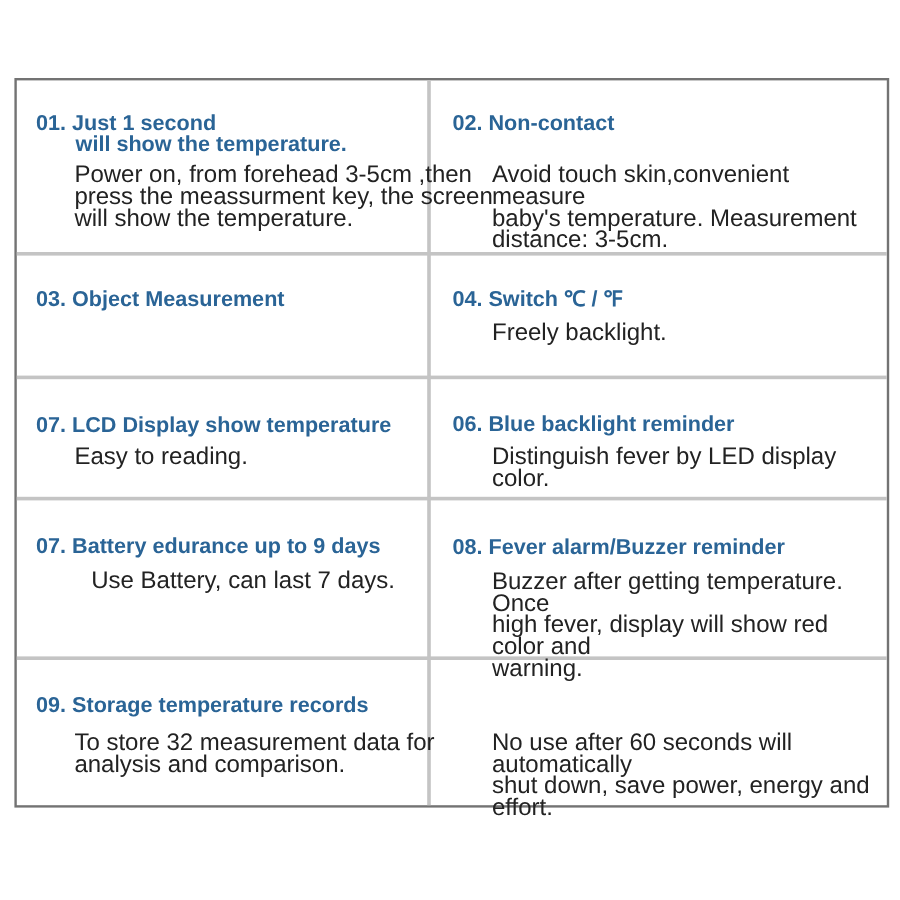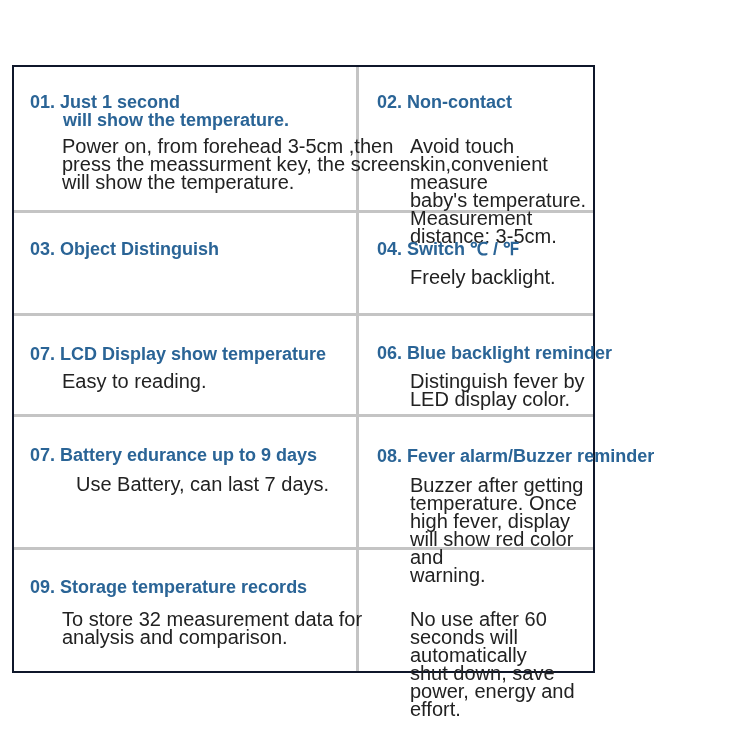--- a/index.html
+++ b/index.html
@@ -1,19 +1,19 @@
 <!DOCTYPE html>
 <html><head>
 <meta charset="utf-8">
 <style>
   html, body { margin: 0; padding: 0; background: #ffffff; }
   body { width: 750px; height: 750px; position: relative; overflow: hidden;
          font-family: "Liberation Sans", sans-serif; }
-  .grid { position: absolute; left: 12px; top: 65px; width: 583px; height: 608px;
-          border: 2px solid #0f172a; box-sizing: border-box; }
+  .grid { position: absolute; left: 12px; top: 65px; width: 729px; height: 608px;
+          border: 2px solid #737373; box-sizing: border-box; }
   .vline { position: absolute; left: 342px; top: 0; width: 3px; height: 100%; background: #c4c4c4; }
   .hline { position: absolute; left: 0; width: 100%; height: 3px; background: #c4c4c4; }
   .title { position: absolute; color: #2a6496; font-weight: bold; font-size: 18px; line-height: 18px; white-space: nowrap; }
   .title .cont { display: block; padding-left: 33px; }
   .desc { position: absolute; color: #222222; font-size: 20px; line-height: 18px; white-space: pre-line; }
 </style>
 </head>
 <body>
 
 <div class="grid">
@@ -35,21 +35,21 @@
   <div class="title" style="left:363px;top:26px">
     <span>02.</span>
     <span>Non-contact</span>
   </div>
   <div class="desc" style="left:396px;top:70px">Avoid touch skin,convenient measure
 baby's temperature. Measurement
 distance: 3-5cm.</div>
 
   <div class="title" style="left:16px;top:173px">
     <span>03.</span>
-    <span>Object Distinguish</span>
+    <span>Object Measurement</span>
   </div>
 
   <div class="title" style="left:363px;top:173px">
     <span>04.</span>
     <span>Switch ℃ / ℉</span>
   </div>
   <div class="desc" style="left:396px;top:201px">Freely backlight.</div>
 
   <div class="title" style="left:16px;top:278px">
     <span>07.</span>

